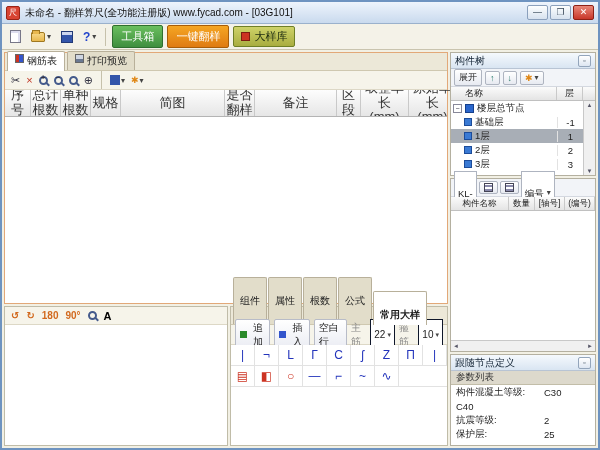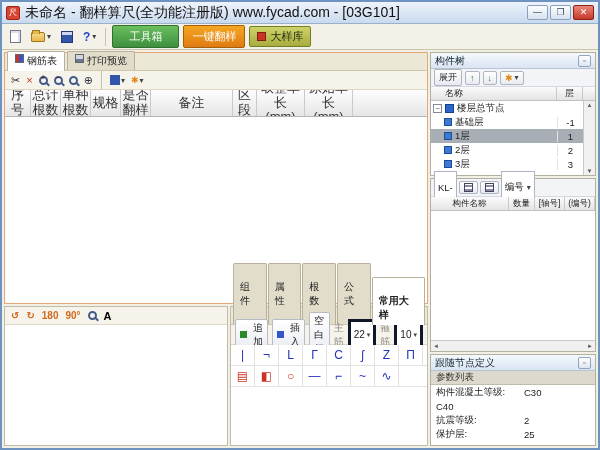--- a/index.html
+++ b/index.html
@@ -7,21 +7,21 @@
   .window{
     width:600px;height:450px;border:2px solid #6e93c0;box-shadow:0 0 0 1px #3c5a80;
     background:#f2f0e4;display:flex;flex-direction:column;font-size:11px;color:#222;
     position:relative;overflow:hidden;
   }
   
   .titlebar{height:22px;display:flex;align-items:center;gap:5px;padding:0 4px;
     background:linear-gradient(#eef4fc,#c9daee);border-bottom:1px solid #9ab1cc;flex:none}
   .app-icon{width:14px;height:14px;background:#d84432;border:1px solid #992417;border-radius:2px;
     color:#fff;font-size:8px;display:flex;align-items:center;justify-content:center;flex:none}
-  .titlebar .title{flex:1;font-size:14px;color:#111;white-space:nowrap;overflow:hidden}
+  .titlebar .title{flex:1;font-size:10px;color:#111;white-space:nowrap;overflow:hidden}
   .win-controls{display:flex;gap:2px}
   .win-btn{width:21px;height:15px;border:1px solid #8ba0bc;border-radius:2px;
     background:linear-gradient(#fdfefe,#d7e2ef);font-size:9px;line-height:13px;text-align:center;color:#345}
   .win-btn.close{background:linear-gradient(#e98778,#c8372a);border-color:#8d2015;color:#fff}
   
   .menubar{height:20px;display:flex;align-items:center;gap:2px;padding:0 4px;
     background:#f4f2e8;border-bottom:1px solid #ddd8c6;flex:none}
   .child-icon{width:12px;height:12px;background:#d84432;border:1px solid #992417;border-radius:2px;margin-right:3px;flex:none}
   .menu-item{padding:2px 7px;cursor:default}
   
@@ -29,30 +29,30 @@
     background:#f4f2e8;border-bottom:1px solid #c9c4ae;flex:none}
   .tb-btn{display:flex;align-items:center;gap:2px;padding:2px;border:1px solid transparent;border-radius:2px}
   .icon-new{width:11px;height:13px;background:#fff;border:1px solid #778;box-shadow:inset -2px 2px 0 #dde}
   .icon-open{width:14px;height:10px;background:linear-gradient(#f7d98a,#e8b84e);border:1px solid #a07820;border-radius:1px 2px 1px 1px;position:relative}
   .icon-open::before{content:"";position:absolute;top:-3px;left:0;width:6px;height:3px;background:#e8b84e;border:1px solid #a07820;border-bottom:none}
   .icon-save{width:12px;height:12px;background:#3355aa;border:1px solid #223a77;box-shadow:inset 0 3px 0 #cdd6ee}
   .icon-help{color:#2244cc;font-weight:bold;font-size:12px}
   .caret{font-size:8px;color:#444}
   .tb-sep{width:1px;height:18px;background:#c6c1ab;margin:0 2px}
   .btn-green{background:linear-gradient(#6abf5e,#3f8f3f);border:1px solid #2f6f2f;color:#fff;
-    padding:3px 16px;border-radius:2px;font-size:11px}
+    padding:3px 8px;border-radius:2px;font-size:11px}
   .btn-orange{background:linear-gradient(#f5a623,#df7b12);border:1px solid #a85d08;color:#fff;
     padding:3px 8px;border-radius:2px;font-size:11px}
   .btn-olive{background:linear-gradient(#ced268,#a9ad40);border:1px solid #6f7f26;color:#1d2b10;
     padding:2px 7px;border-radius:2px;font-size:11px;display:flex;align-items:center;gap:4px}
   .lib-icon{width:9px;height:9px;background:#cc3322;border:1px solid #7e1d11;flex:none}
   
   .content{flex:1;display:flex;padding:2px;gap:2px;min-height:0}
   .left-col{flex:1;display:flex;flex-direction:column;gap:2px;min-width:0}
-  .right-col{width:166px;flex:none;display:flex;flex-direction:column;gap:2px}
+  .right-col{width:146px;flex:none;display:flex;flex-direction:column;gap:2px}
   
   .main-panel{height:252px;flex:none;border:1px solid #e2a878;background:#fff;display:flex;flex-direction:column}
   .tab-strip{height:18px;flex:none;display:flex;align-items:flex-end;background:#ece8d8;
     border-bottom:1px solid #cfc8b0;padding:1px 2px 0;gap:2px}
   .tab{display:flex;align-items:flex-start;gap:3px;padding:2px 7px;font-size:10px;
     border:1px solid #b8b09a;border-bottom:none;background:#e2ddca;border-radius:2px 2px 0 0}
   .tab.selected{background:#fff;position:relative;top:1px;padding-bottom:3px}
   .t-icon{width:9px;height:9px;flex:none;border:1px solid #666}
   .t-icon.grid{background:linear-gradient(90deg,#cc3322 50%,#3355cc 50%)}
   .t-icon.ruler{background:repeating-linear-gradient(90deg,#3355cc 0 2px,#fff 2px 4px)}
@@ -82,21 +82,21 @@
   .bm-tab{padding:16px 6px;font-size:10px;border:1px solid #b8b09a;border-bottom:none;
     background:#e2ddca;border-radius:2px 2px 0 0}
   .bm-tab.selected{background:#fff;font-weight:bold;position:relative;top:1px;padding-bottom:3px}
   .bm-tools{height:20px;flex:none;display:flex;align-items:center;gap:4px;padding:0 4px;
     background:#f6f4ea;border-bottom:1px solid #ddd8c6;font-size:10px}
   .bm-btn{display:flex;align-items:center;gap:6px;border:1px solid #b8bcc8;border-radius:2px;
     background:linear-gradient(#fff,#e9ebf2);padding:1px 4px}
   .bm-btn .mini{width:7px;height:7px;background:#3355cc;flex:none}
   .bm-btn .mini.plus{background:#2a8a2a}
   .dim-label{color:#888}
-  .spin-box{display:flex;align-items:center;gap:2px;border:3px solid #0f172a;background:#fff;padding:0 3px;height:32px}
+  .spin-box{display:flex;align-items:center;gap:2px;border:1px solid #0f172a;background:#fff;padding:0 3px;height:32px}
   .spin-box .caret{font-size:7px}
   .shape-area{flex:1;overflow:hidden;background:#fff}
   .shape-row{display:flex;height:21px;border-bottom:1px solid #e2e2e2}
   .shape-cell{width:24px;flex:none;border-right:1px solid #e2e2e2;display:flex;align-items:center;
     justify-content:center;font-size:12px;color:#2233bb}
   .shape-cell[data-color="red"]{color:#cc3322}
   .shape-cell[data-color="blue"]{color:#2233bb}
   
   .rp{border:1px solid #b4b0a0;background:#fff;display:flex;flex-direction:column;min-height:0}
   .rp-tree{height:124px;flex:none}
@@ -126,21 +126,21 @@
   .tree-row.child .name{padding-left:13px}
   .tree-row.selected{background:#a8aeb6}
   .expand-box{width:9px;height:9px;border:1px solid #889;font-size:7px;line-height:7px;text-align:center;
     color:#334;background:#fff;flex:none}
   .node-icon{width:9px;height:9px;background:#2a66cc;border:1px solid #16408c;flex:none}
   .layer-icon{width:8px;height:8px;background:#3a7ad4;border:1px solid #1c4c9a;flex:none}
   .vscroll{width:12px;flex:none;border-left:1px solid #c8c8c8;background:#f0f0f0;display:flex;
     flex-direction:column;justify-content:space-between;align-items:center;font-size:6px;color:#556;padding:1px 0}
   .kl-row{height:18px;flex:none;display:flex;align-items:center;gap:2px;padding:0 3px;
     background:#f2f4f8;border-bottom:1px solid #d4d8e0;font-size:9.5px}
-  .kl-combo{display:flex;align-items:center;gap:3px;border:1px solid #aeb4c0;background:#fff;padding:16px 3px;height:14px}
+  .kl-combo{display:flex;align-items:flex-start;gap:3px;border:1px solid #aeb4c0;background:#fff;padding:16px 3px;height:14px}
   .mini-grid{width:9px;height:9px;flex:none;border:1px solid #445;background:
     repeating-linear-gradient(0deg,#88a 0 2px,#fff 2px 4px)}
   .cg-header{display:flex;height:14px;flex:none;background:linear-gradient(#fbfbfb,#e4e4e4);
     border-bottom:1px solid #c0c0c0;font-size:8.5px;align-items:center;text-align:center}
   .cg-col{border-right:1px solid #c9c9c9;height:100%;display:flex;align-items:center;justify-content:center;overflow:hidden}
   .comp-body{flex:1;background:#fff}
   .hscroll{height:11px;flex:none;border-top:1px solid #c8c8c8;background:#f0f0f0;display:flex;
     justify-content:space-between;align-items:center;font-size:6px;color:#556;padding:0 2px}
   .param-head{height:14px;flex:none;display:flex;align-items:center;padding:0 5px;font-size:9.5px;
     background:#ddd9cc;border-bottom:1px solid #c2bda8;color:#333}
@@ -230,20 +230,21 @@
               <span class="caret">▾</span>
             </span>
         </div>
         <div class="col-header">
           <span class="col" style="width:26px">序号</span>
           <span class="col" style="width:30px">总计
 根数</span>
           <span class="col" style="width:30px">单种
 根数</span>
           <span class="col" style="width:30px">规格</span>
+          <span class="col" style="width:104px">简图</span>
           <span class="col" style="width:30px">是否
 翻样</span>
           <span class="col" style="width:82px">备注</span>
           <span class="col" style="width:24px">区段</span>
           <span class="col" style="width:48px">取整单长
 (mm)</span>
           <span class="col" style="width:48px">原始单长
 (mm)</span>
         </div>
         <div class="grid-body"></div>

